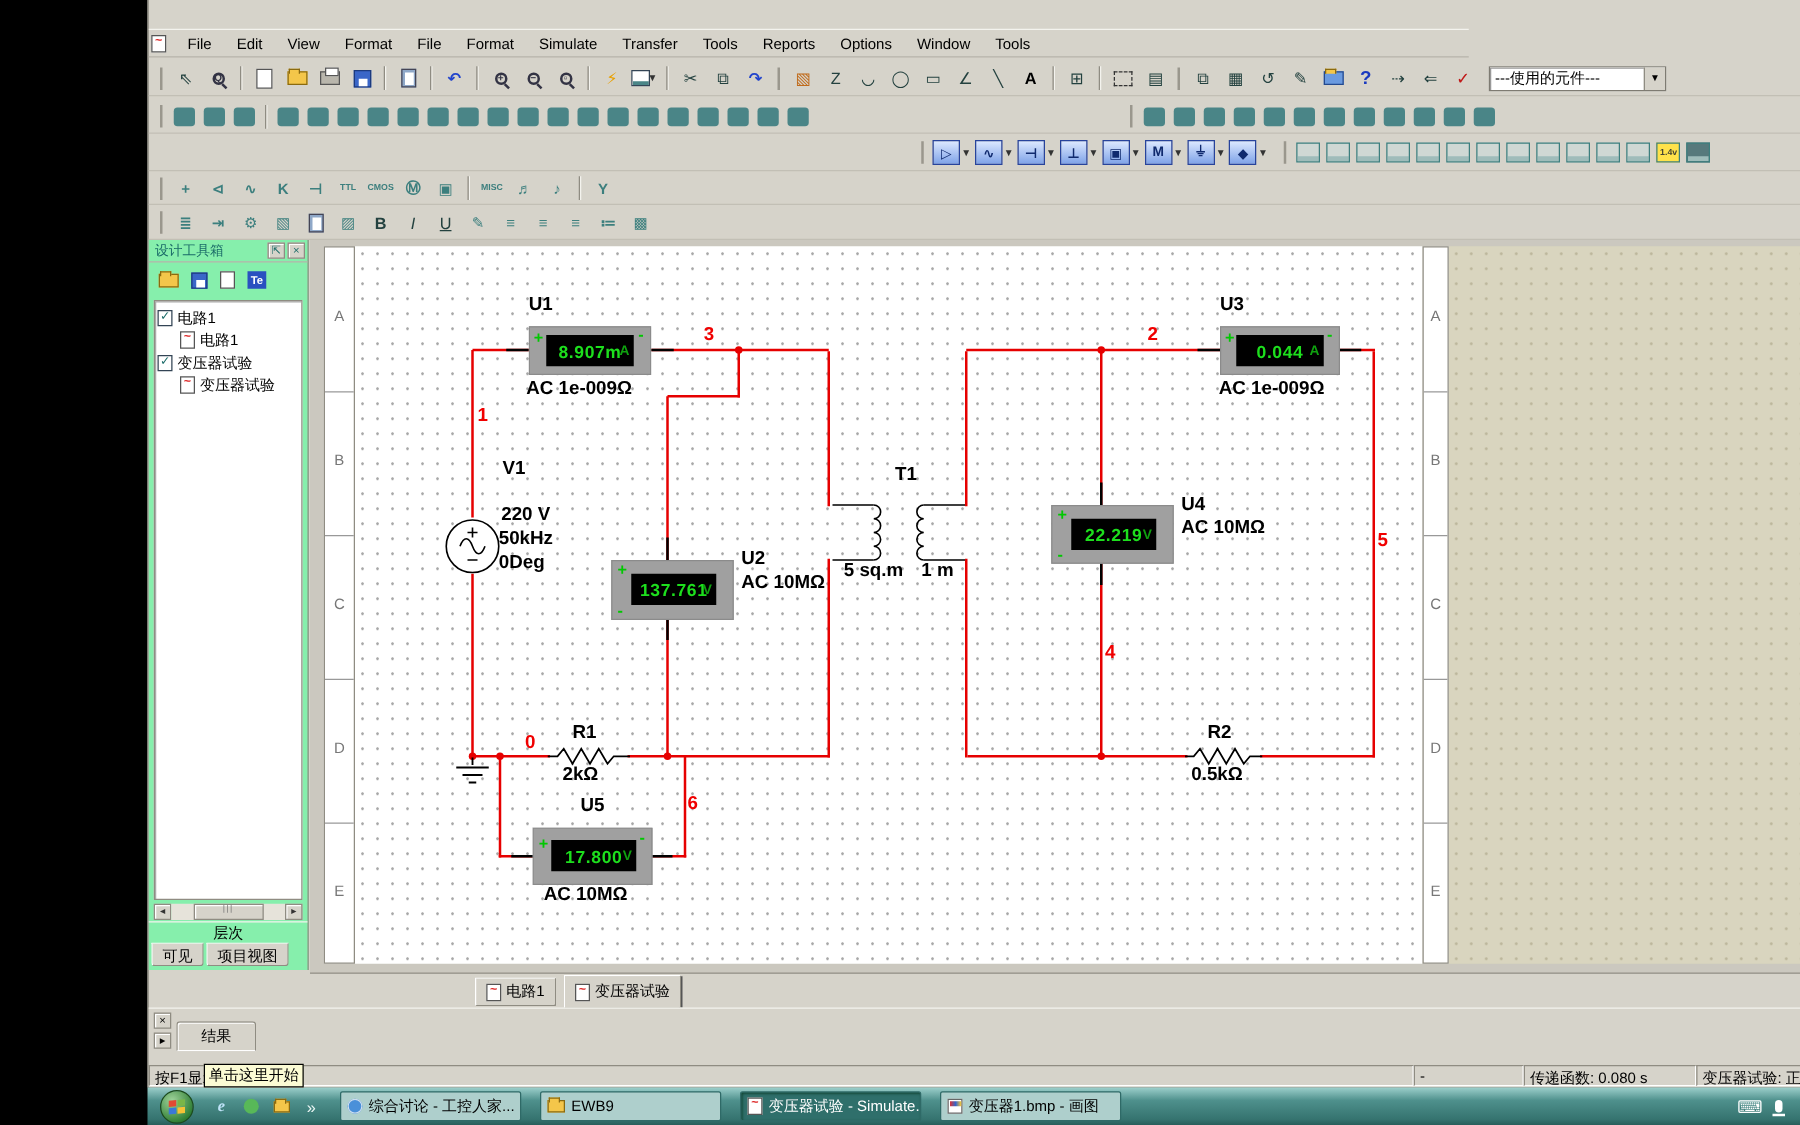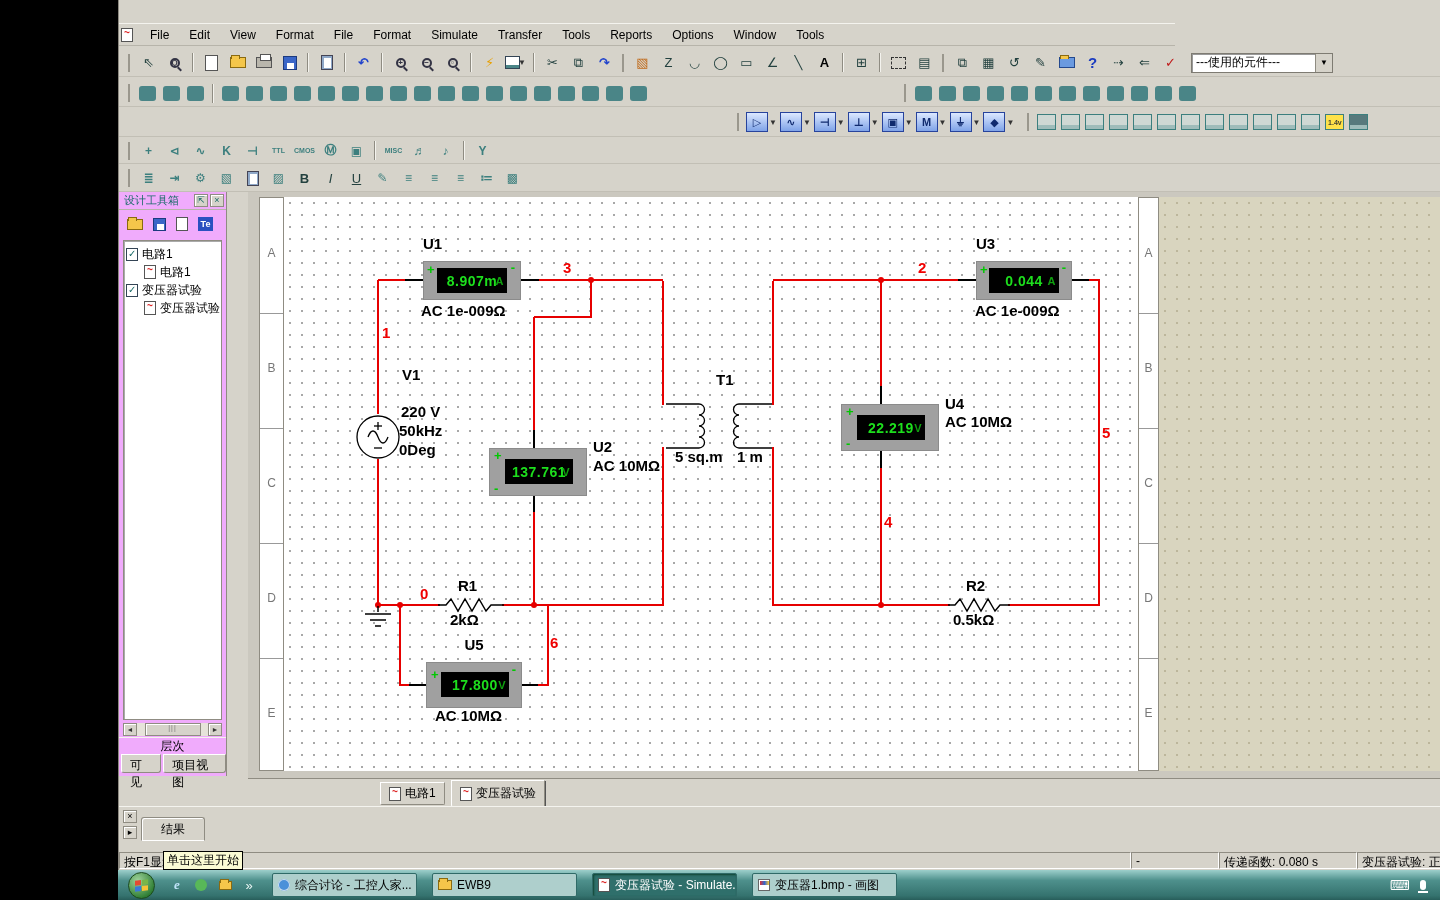--- a/index.html
+++ b/index.html
@@ -60,22 +60,22 @@
     display:flex; align-items:center; justify-content:center; }
 
   
   .combo { height:20px; width:142px; background:#fff; border:1px solid #7e7b72;
     box-shadow:inset 1px 1px 0 #999; display:flex; align-items:center; font-size:12px; }
   .combo .val { flex:1; padding-left:4px; }
   .combo .cbtn { width:17px; height:18px; background:#d6d3ca; border-left:1px solid #8f8c82;
     font-size:8px; display:flex; align-items:center; justify-content:center; }
 
   
-  #toolbox { position:absolute; left:0; top:192px; width:108px; height:584px;
-    background:#f0abfc; border-right:1px solid #8f8c82; display:flex; flex-direction:column; }
+  #toolbox { position:absolute; left:0; top:192px; width:128px; height:584px;
+    background:#86efac; border-right:1px solid #8f8c82; display:flex; flex-direction:column; }
   .tbx-title { height:18px; display:flex; align-items:center; font-size:11px; color:#1a6b68;
     padding:0 2px 0 5px; border-bottom:1px solid #b7b4aa; }
   .tbx-title .t { flex:1; }
   .winbtn { width:14px; height:13px; background:#d6d3ca; border:1px solid #8f8c82;
     box-shadow:1px 1px 0 #fff inset; font-size:9px; line-height:11px; text-align:center; margin-left:2px; }
   .tbx-icons { height:28px; display:flex; align-items:center; gap:10px; padding-left:8px; }
   .tbx-tree { flex:1; margin:2px 4px; background:#fff; border:1px solid #8f8c82;
     box-shadow:inset 1px 1px 0 #aaa; padding:4px 2px; font-size:12px; overflow:hidden; }
   .trow { display:flex; align-items:center; gap:4px; height:18px; white-space:nowrap; }
   .trow.lvl1 { padding-left:18px; }

